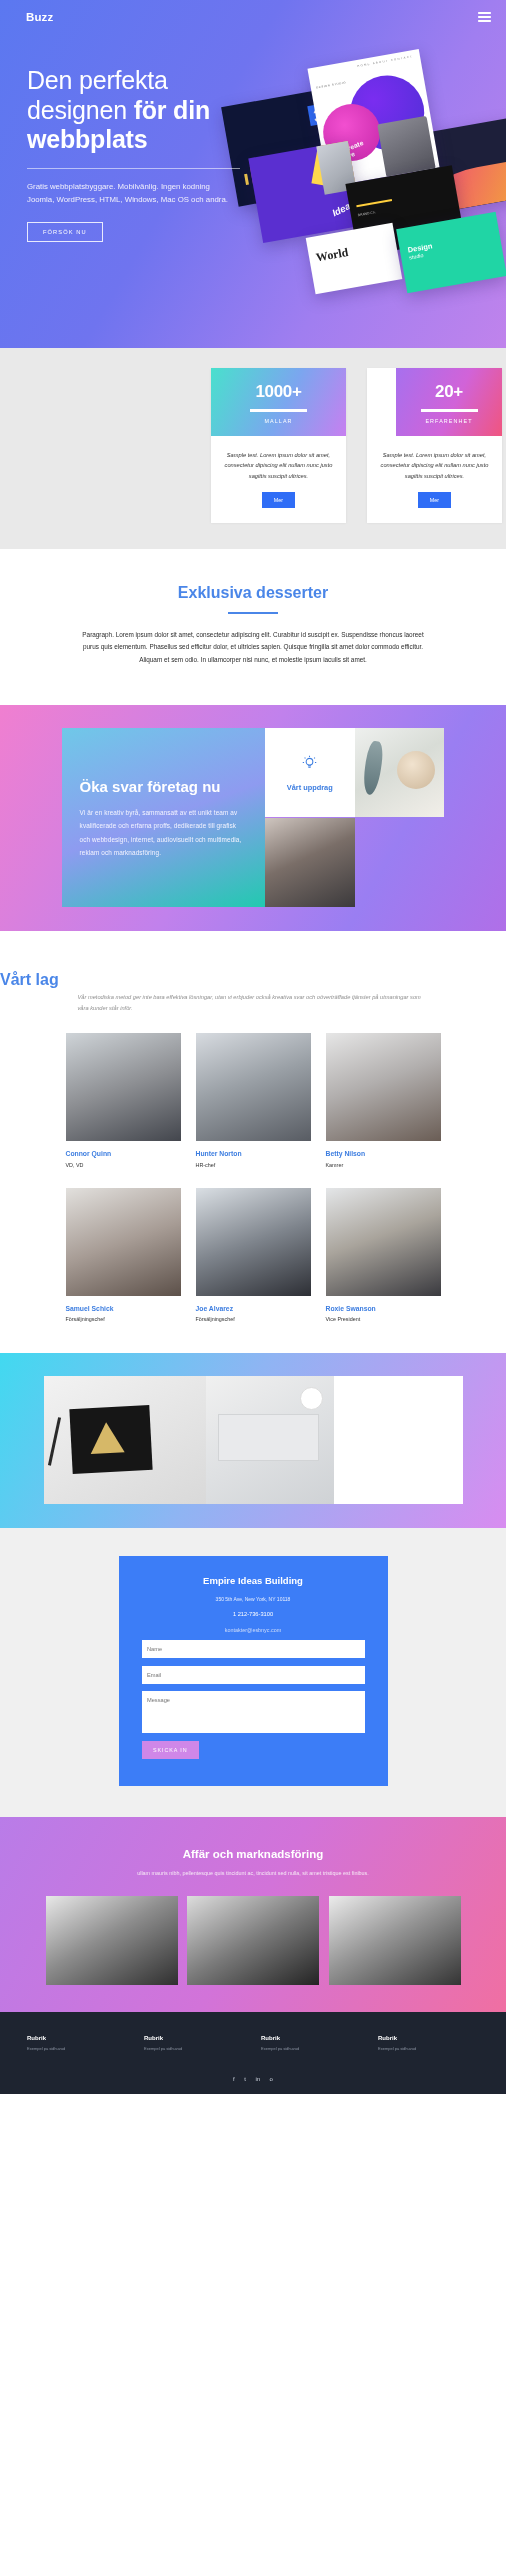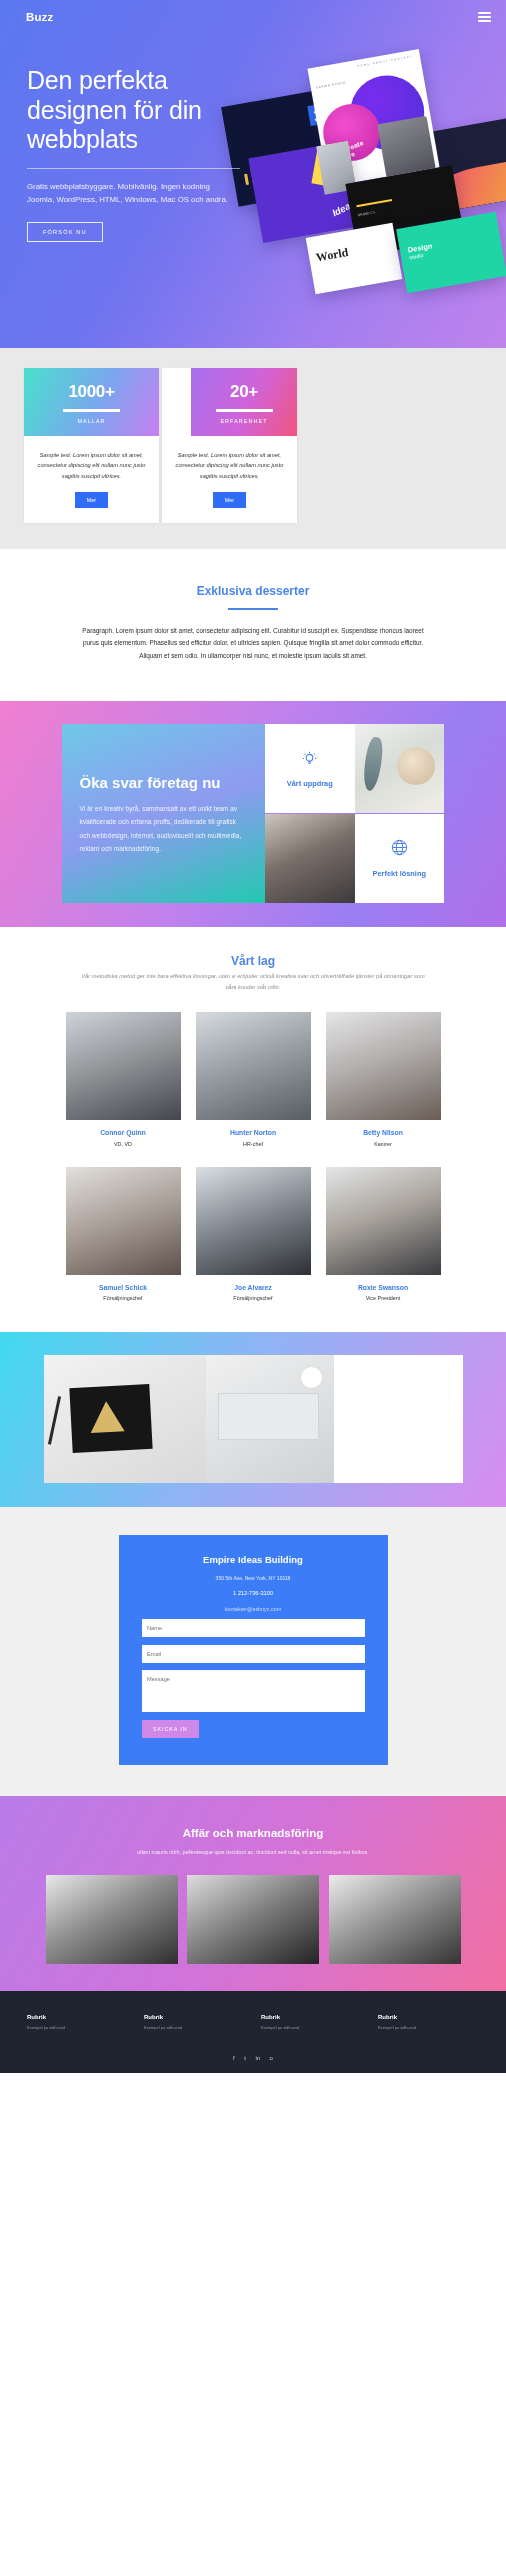--- a/index.html
+++ b/index.html
@@ -42,21 +42,21 @@
     padding:42px 0 0 27px;
     width:284px;
   }
   .hero h1 {
     color:#fff;
     font-size:25px;
     line-height:1.18;
     font-weight:300;
     letter-spacing:-0.2px;
   }
-  .hero h1 b { font-weight:400; }
+  .hero h1 b { font-weight:700; }
   .hero-rule {
     width:213px; height:0.7px; background:rgba(255,255,255,.55); margin:13.5px 0 10.8px;
   }
   .hero p {
     color:#f1f0fb;
     font-size:7.8px;
     line-height:1.72;
     width:203px;
   }
   .hero-btn {
@@ -111,43 +111,43 @@
       background:linear-gradient(120deg,#f0447a,#f2a33c); border-top-left-radius:60% 100%; }
   .c6 { left:101px; top:169px; width:88px; height:57px; background:#fff; transform:rotate(-10deg); }
   .c6 .w { position:absolute; left:6.8px; top:13.5px; font-size:12px; font-weight:700; color:#222;
       font-family:"Liberation Serif",serif; }
   .c7 { left:192px; top:159px; width:101px; height:65px; background:#20d5a5; transform:rotate(-10deg); }
   .c7 .d { position:absolute; left:8px; top:17.6px; color:#fff; font-size:7.4px; font-weight:700; }
 
   
   .stats {
     background:#e9e9e9;
-    padding:20px 24px 26px;
+    padding:20px 4px 26px;
     display:flex;
-    gap:3px;
-    justify-content:flex-start;
+    gap:21px;
+    justify-content:flex-end;
   }
   .stat { width:135px; background:#fff; box-shadow:0 0.7px 2.7px rgba(0,0,0,.07); }
   .stat-top { padding:13.5px 6.8px 12px; text-align:center; }
   .stat-top.g1 { background:linear-gradient(115deg,#49e0cd 0%,#7ba6ef 55%,#c77ff0 100%); }
   .stat-top.g2 { background:linear-gradient(115deg,#4fe3c6 0%,#3ea5f0 60%,#2f8fef 100%); }
   .stat-top.g3 { background:linear-gradient(115deg,#a770ee 0%,#d163d8 55%,#f0557f 100%);margin-left:29px; }
   .stat-num { color:#fff; font-size:17px; font-weight:700; letter-spacing:-0.3px; }
   .stat-bar { width:57px; height:2.7px; background:#fff; margin:7.4px auto 6.8px; }
   .stat-label { color:#fff; font-size:5.4px; letter-spacing:1.1px; }
   .stat-body { padding:13.5px 10.8px 15px; text-align:center; }
   .stat-body p { font-size:5.7px; font-style:italic; line-height:1.85; color:#343434; }
   .mer {
     margin-top:10.8px; background:#2f6df6; color:#fff; border:none;
     font-size:5.4px; padding:4.7px 12px; cursor:pointer; font-family:inherit;
   }
 
   
   .desserter { background:#fff; padding:35px 0 39px; text-align:center; }
-  .sec-title { color:#4a86e8; font-size:12px; font-weight:700; }
+  .sec-title { color:#4a86e8; font-size:16px; font-weight:700; }
   .sec-underline { width:50px; height:2px; background:#4a86e8; margin:10px auto 15px; }
   .desserter p {
     width:351px; margin:0 auto; font-size:6.4px; line-height:1.95; color:#2b2b2b;
   }
 
   
   .oka {
     position:relative;
     background:linear-gradient(120deg,#f07fd0 0%,#c181ec 45%,#9a7ef2 75%,#b06fe8 100%);
     padding:23px 0 24px;
@@ -169,21 +169,21 @@
   .tile-img { background:#ddd; }
   .img-coffee { background:linear-gradient(150deg,#eef0ee 0%,#d8dcd6 45%,#f2efe9 100%); position:relative; }
   .img-coffee:after { content:""; position:absolute; left:48%; top:26%; width:38px; height:38px;
      border-radius:50%; background:radial-gradient(circle at 40% 35%,#f1e3cf,#cdb79a); }
   .img-coffee:before { content:""; position:absolute; left:12%; top:14%; width:16px; height:54px;
      background:linear-gradient(180deg,#90a3a6,#5d7479); border-radius:40% 40% 50% 50%; transform:rotate(8deg); }
   .img-man { background:linear-gradient(155deg,#cfc6c0 0%,#7a6e68 45%,#3c3a3c 100%); }
   .svg-icon { width:19px; height:19px; }
 
   
-  .team { background:#fff; padding:27px 0 31px; text-align:center; }
+  .team { background:#fff; padding:40px 0 31px; text-align:left; }
   .team-sub { width:351px; margin:0 auto; font-size:5.7px; font-style:italic; color:#8e8e8e;
       line-height:1.9; margin-top:2.7px; }
   .team-grid { display:flex; justify-content:center; gap:15px; margin-top:20px; }
   .member { width:115px; }
   .member .photo { width:115px; height:108px; }
   .member .name { color:#3c7de0; font-size:6.8px; font-weight:700; margin-top:8.8px; }
   .member .role { font-size:5.4px; color:#333; margin-top:4.7px; }
   .p1 { background:linear-gradient(160deg,#cfd4d8 0%,#8d8f93 50%,#43464d 100%); }
   .p2 { background:linear-gradient(160deg,#d7dbe0 0%,#9aa0a6 45%,#585c63 100%); }
   .p3 { background:linear-gradient(160deg,#e6e6e6 0%,#b1aead 45%,#6a5d55 100%); }
@@ -365,30 +365,20 @@
         <svg class="svg-icon" viewBox="0 0 24 24" fill="none" stroke="#3c7de0" stroke-width="1.3">
           <circle cx="12" cy="11" r="4.2"></circle>
             <path d="M10 16h4M10.5 18h3"></path>
           <path d="M12 3.5v1.6M5.8 5.8l1.1 1.1M3.5 12h1.6M18.9 5.8l-1.1 1.1M20.5 12h-1.6"></path>
         </svg>
       </span>
       <div class="tile-label">Vårt uppdrag</div>
     </div>
     <div class="tile tile-img img-coffee"></div>
     <div class="tile tile-img img-man"></div>
-    <div class="tile">
-      <span>
-        <svg class="svg-icon" viewBox="0 0 24 24" fill="none" stroke="#3c7de0" stroke-width="1.2">
-          <circle cx="12" cy="12" r="9"></circle>
-            <ellipse cx="12" cy="12" rx="4" ry="9"></ellipse>
-          <path d="M3 12h18M4.5 7h15M4.5 17h15"></path>
-        </svg>
-      </span>
-      <div class="tile-label">Perfekt lösning</div>
-    </div>
   </div>
 </section>
 
 <section class="team">
   <h2 class="sec-title">Vårt lag</h2>
   <p class="team-sub">Vår metodiska metod ger inte bara effektiva lösningar, utan vi erbjuder också kreativa svar och oöverträffade tjänster på utmaningar som våra kunder står inför.</p>
 
   <div class="team-grid">
     <div class="member">
       <div class="photo p1"></div>

